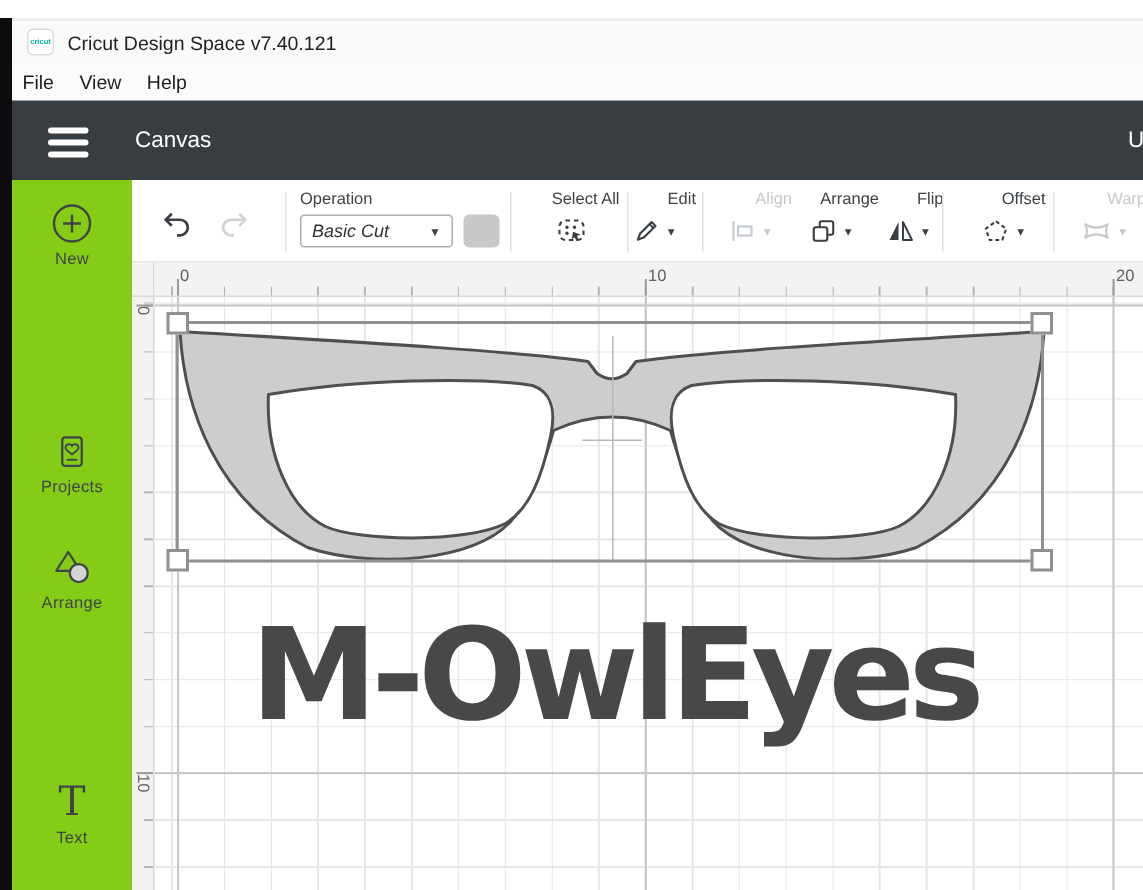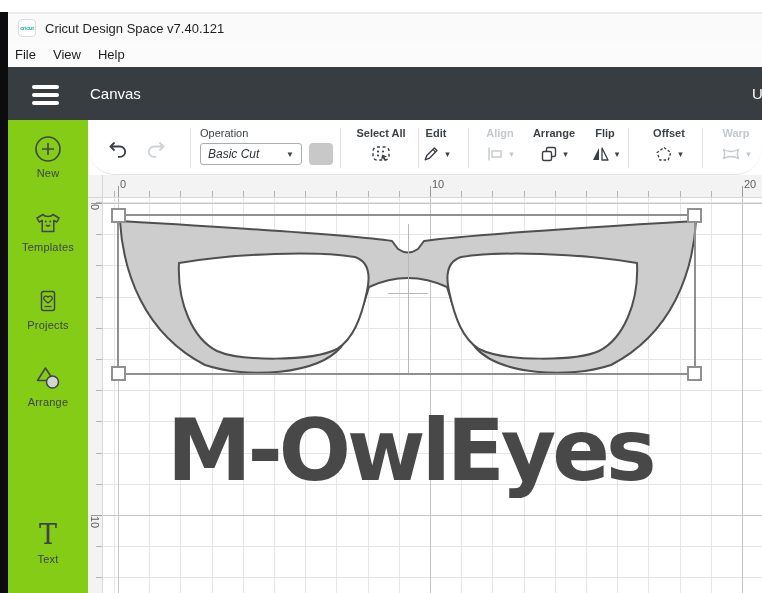--- a/index.html
+++ b/index.html
@@ -25,24 +25,24 @@
   .header-right{position:absolute;left:752px;top:18px;color:#fff;font-size:15px;}
   
   .sidebar{position:absolute;left:8px;top:108px;width:80px;height:485px;background:#84cc16;z-index:5;}
   .side-item{position:absolute;left:0;width:80px;text-align:center;color:#3f444a;cursor:pointer;}
   .side-item svg{display:block;margin:0 auto;}
   .side-label{display:block;font-size:11px;margin-top:3px;letter-spacing:.2px;}
   .t-glyph{font-family:"DejaVu Serif","Liberation Serif",serif;font-size:27px;line-height:30px;display:block;}
   .side-partial{position:absolute;top:477px;left:27px;width:26px;height:26px;border:2px solid #3f444a;border-radius:50%;}
   
   .toolbar{position:absolute;left:88px;top:108px;width:674px;height:55px;background:#fff;
-           border-bottom:1px solid #e4e4e4;box-sizing:border-box;z-index:4;border-radius:27px;}
+           border-bottom:1px solid #e4e4e4;box-sizing:border-box;z-index:4;}
   .tbtn{position:absolute;top:20px;cursor:pointer;}
   .tdiv{position:absolute;top:8px;height:40px;width:1px;background:#e2e2e2;}
-  .tgroup{position:absolute;top:7px;text-align:center;font-size:11px;color:#3c4247;cursor:pointer;font-weight:bold;}
+  .tgroup{position:absolute;top:7px;text-align:right;font-size:11px;color:#3c4247;cursor:pointer;}
   .tgroup .glabel{margin-bottom:4px;}
   .tgroup .gicon{display:flex;align-items:center;justify-content:center;height:22px;}
   .tgroup.disabled{color:#c3c9ce;cursor:default;}
   .caret{font-size:9px;margin-left:5px;color:#3c4247;}
   .disabled .caret{color:#c3c9ce;}
   .op-group{position:absolute;left:112px;top:7px;font-size:11px;color:#3c4247;text-align:left;}
   .op-row{display:flex;align-items:center;margin-top:4px;font-style:italic;}
   .op-select{width:102px;height:22px;border:1px solid #a9aeb3;border-radius:3px;background:#fff;
              display:flex;align-items:center;justify-content:space-between;padding:0 7px;box-sizing:border-box;
              font-size:12px;color:#2e3338;cursor:pointer;}
@@ -113,29 +113,20 @@
   </div>
 
   <div class="sidebar">
     <div class="side-item" style="top:14px">
       <svg width="30" height="30" viewBox="0 0 30 30">
         <circle cx="15" cy="15" r="12" fill="none" stroke="#3f444a" stroke-width="1.6"></circle>
         <path d="M15 9v12 M9 15h12" stroke="#3f444a" stroke-width="1.6" fill="none"></path>
       </svg>
       <span class="side-label">New</span>
     </div>
-    <div class="side-item" style="top:88px">
-      <svg width="30" height="30" viewBox="0 0 30 30">
-        <path d="M10 6.5 L4 10 L6.2 14 L9.2 12.4 L9.2 23.5 L20.8 23.5 L20.8 12.4 L23.8 14 L26 10 L20 6.5 C18.2 9.2 11.8 9.2 10 6.5 Z" fill="none" stroke="#3f444a" stroke-width="1.5" stroke-linejoin="round"></path>
-        <circle cx="12.8" cy="13.5" r="0.9" fill="#3f444a"></circle>
-          <circle cx="17.2" cy="13.5" r="0.9" fill="#3f444a"></circle>
-        <path d="M12.8 17 Q15 19 17.2 17" fill="none" stroke="#3f444a" stroke-width="1.2"></path>
-      </svg>
-      <span class="side-label">Templates</span>
-    </div>
     <div class="side-item" style="top:166px">
       <svg width="30" height="30" viewBox="0 0 30 30">
         <rect x="8.5" y="5.5" width="13" height="19" rx="2" fill="none" stroke="#3f444a" stroke-width="1.5"></rect>
         <path d="M15 11.2 c-1.4-2 -4.3-1 -4.3 1.1 c0 1.9 2.4 3.2 4.3 4.6 c1.9-1.4 4.3-2.7 4.3-4.6 c0-2.1 -2.9-3.1 -4.3-1.1 Z" fill="none" stroke="#3f444a" stroke-width="1.3"></path>
         <path d="M11.5 20.5 h7" stroke="#3f444a" stroke-width="1.3"></path>
       </svg>
       <span class="side-label">Projects</span>
     </div>
     <div class="side-item" style="top:243px">
       <svg width="30" height="30" viewBox="0 0 30 30">

